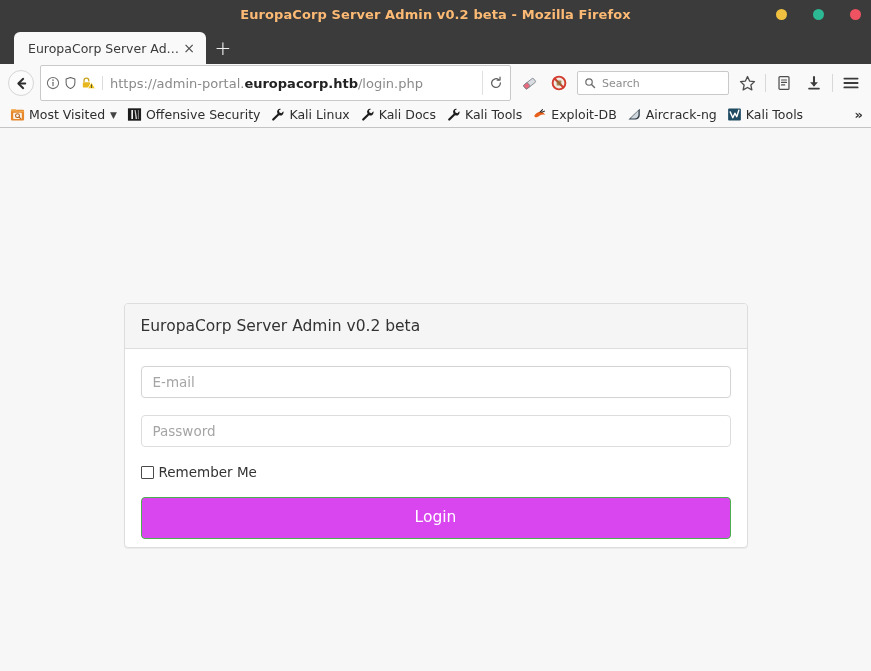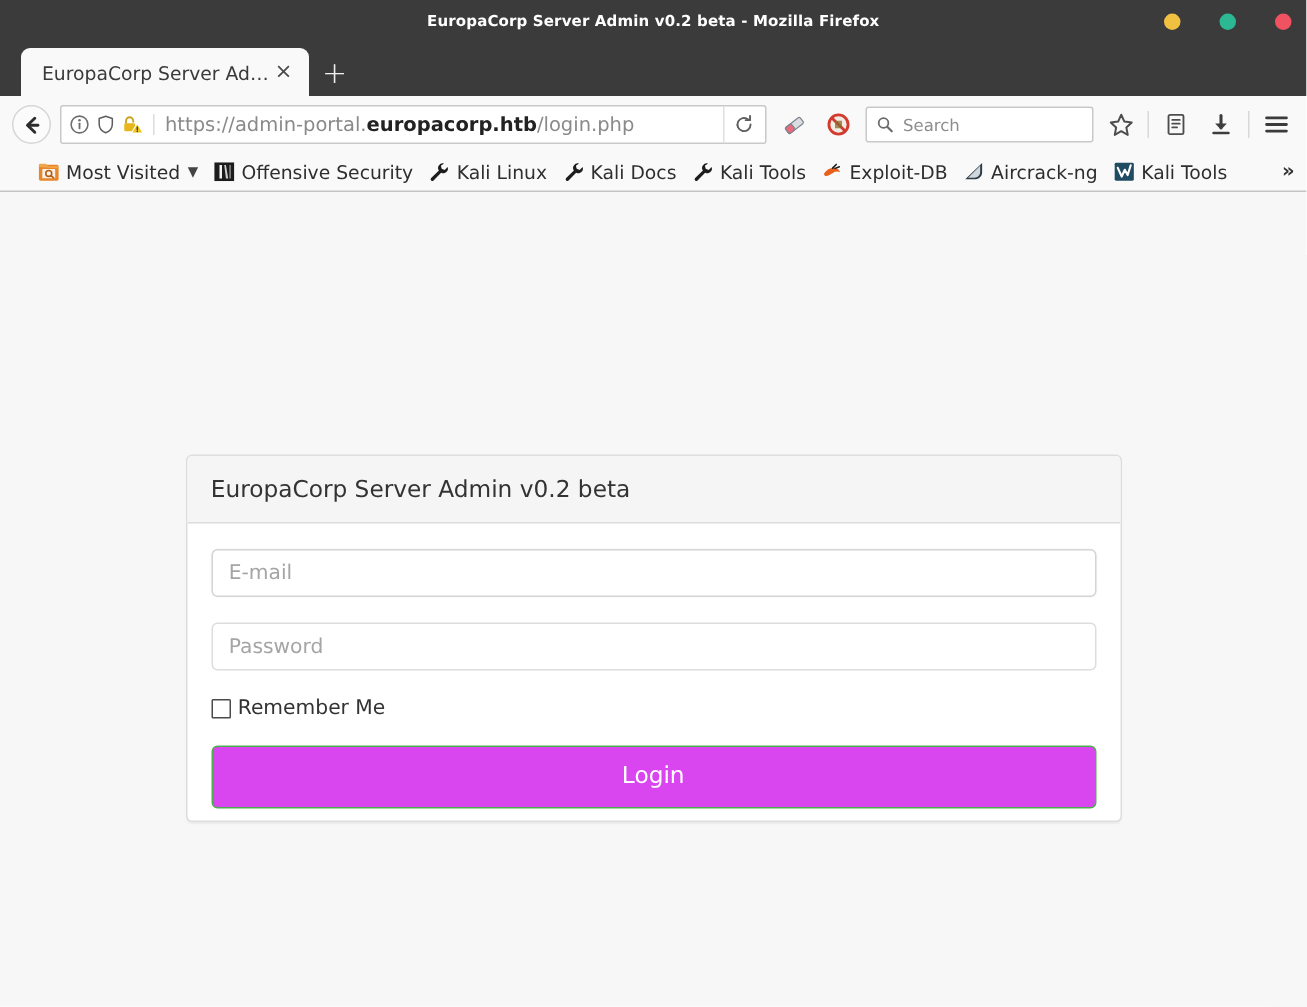--- a/index.html
+++ b/index.html
@@ -15,22 +15,22 @@
   
   .titlebar {
     position: relative;
     height: 28px;
     background: #3b3b3b;
     display: flex;
     align-items: center;
     justify-content: center;
   }
   .titlebar-title {
-    color: #ffffff;
-    font-size: 10px;
+    color: #fdba74;
+    font-size: 13px;
     font-weight: bold;
     letter-spacing: 0.1px;
     white-space: nowrap;
   }
   .window-buttons {
     position: absolute;
     right: 10px;
     top: 0;
     height: 28px;
     display: flex;
@@ -111,21 +111,21 @@
     border-radius: 50%;
     border: 1px solid #d6d6d6;
     background: #fbfbfb;
     display: flex;
     align-items: center;
     justify-content: center;
     flex: none;
   }
   .urlbar {
     flex: 1;
-    height: 26px;
+    height: 36px;
     background: #ffffff;
     border: 1px solid #c9c9c9;
     border-radius: 2px;
     display: flex;
     align-items: center;
     padding: 0 2px 0 5px;
     min-width: 0;
   }
   .identity-icons {
     display: flex;
@@ -183,21 +183,21 @@
     flex: none;
   }
 
   
   .bookmarks {
     height: 26px;
     background: #f9f9f9;
     border-bottom: 1px solid #c4c4c4;
     display: flex;
     align-items: center;
-    padding: 0 20px;
+    padding: 0 5px;
     position: relative;
   }
   .bm-item {
     display: flex;
     align-items: center;
     gap: 4px;
     padding: 0 5px;
     height: 22px;
     white-space: nowrap;
   }

